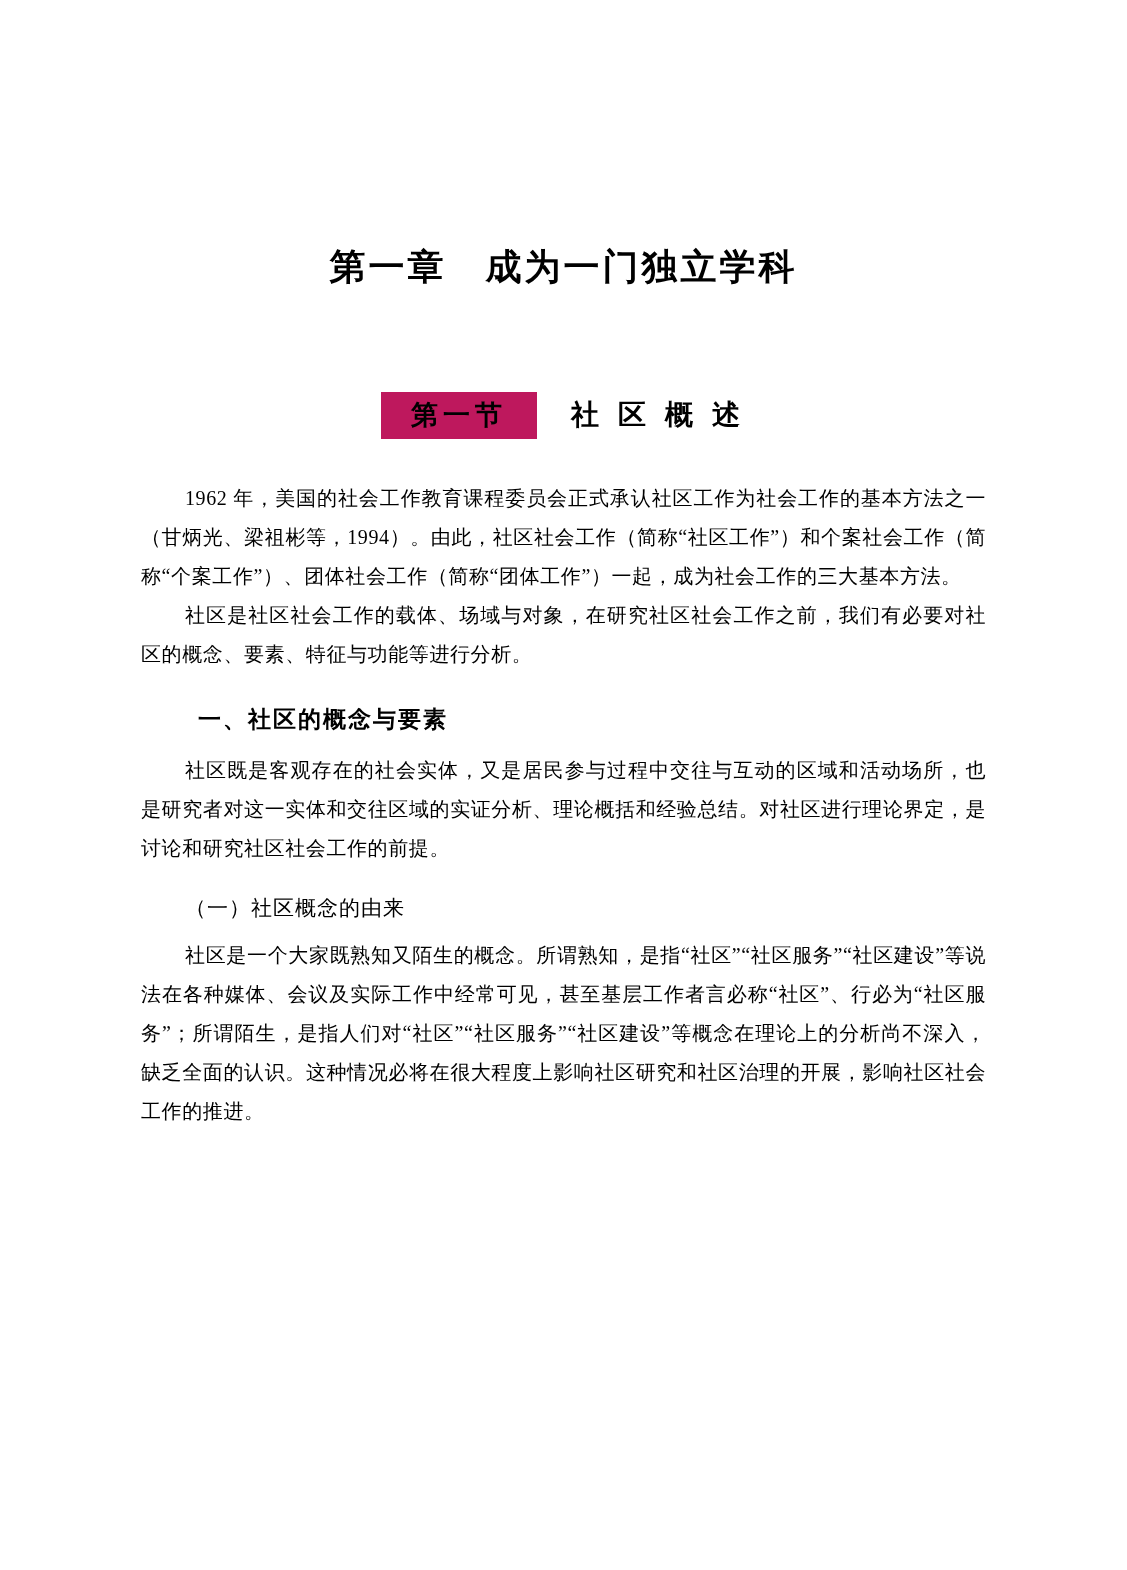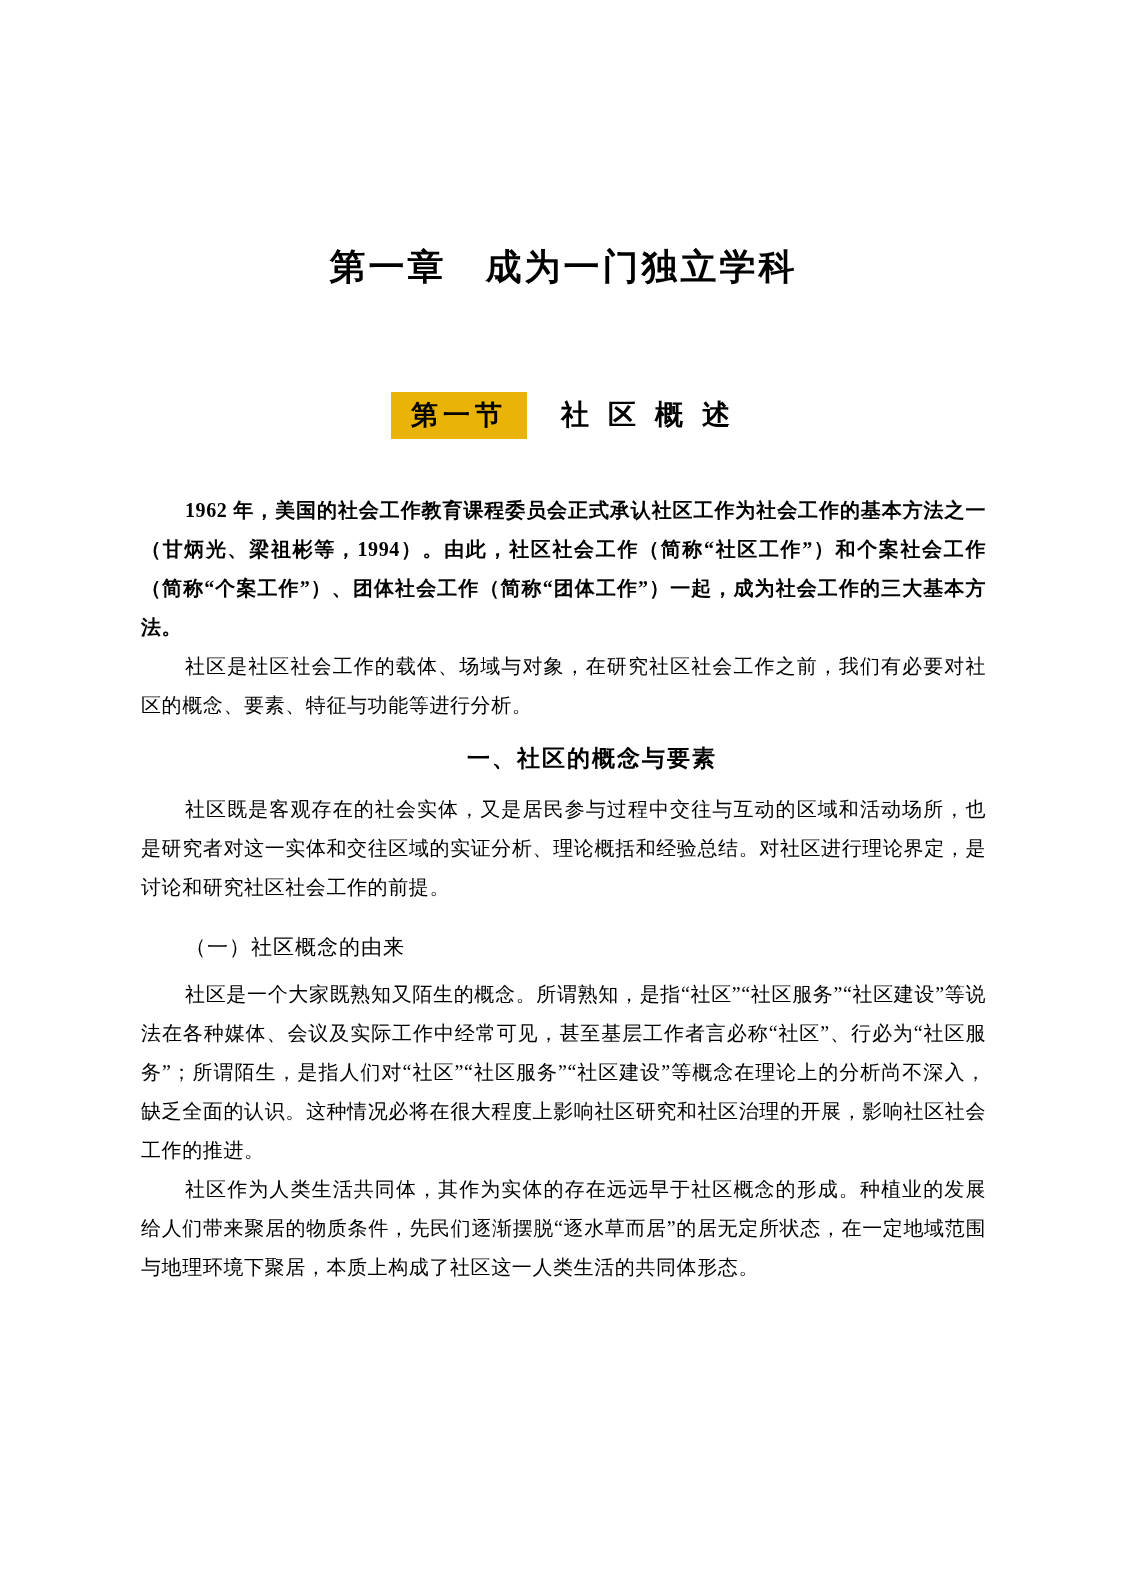--- a/index.html
+++ b/index.html
@@ -31,52 +31,50 @@
   }
   .section-heading {
     margin-top: 104px;
     display: flex;
     justify-content: center;
     align-items: center;
     gap: 34px;
   }
   .section-label {
     display: inline-block;
-    background: #eab308;
+    background: #be185d;
     font-size: 27px;
     font-weight: bold;
     line-height: 1;
-    padding: 10px 20px;
+    padding: 10px 30px;
     letter-spacing: 5px;
   }
   .section-title {
     font-size: 28px;
     font-weight: bold;
     letter-spacing: 6px;
   }
   .body-para {
     margin: 0;
     font-size: 20px;
     line-height: 39px;
     letter-spacing: 0.6px;
     text-align: justify;
     text-indent: 2.2em;
   }
   .body-para.first {
-    margin-top: 52px;
-    font-weight: bold;
+    margin-top: 40px;
   }
   .heading-one {
-    margin: 18px 0 16px 0;
+    margin: 30px 0 16px 0;
     padding-left: 57px;
     font-size: 23px;
     font-weight: bold;
     letter-spacing: 2px;
     font-family: "Liberation Sans", "DejaVu Sans", sans-serif;
-    text-align: center;
   }
   .heading-two {
     margin: 26px 0 14px 0;
     padding-left: 44px;
     font-size: 21px;
     font-weight: normal;
     letter-spacing: 1px;
     font-family: "Liberation Sans", "DejaVu Sans", sans-serif;
   }
 </style>
@@ -98,15 +96,14 @@
   <p class="body-para">社区是社区社会工作的载体、场域与对象，在研究社区社会工作之前，我们有必要对社区的概念、要素、特征与功能等进行分析。</p>
 
   <h2 class="heading-one">一、社区的概念与要素</h2>
 
   <p class="body-para">社区既是客观存在的社会实体，又是居民参与过程中交往与互动的区域和活动场所，也是研究者对这一实体和交往区域的实证分析、理论概括和经验总结。对社区进行理论界定，是讨论和研究社区社会工作的前提。</p>
 
   <h3 class="heading-two">（一）社区概念的由来</h3>
 
   <p class="body-para">社区是一个大家既熟知又陌生的概念。所谓熟知，是指“社区”“社区服务”“社区建设”等说法在各种媒体、会议及实际工作中经常可见，甚至基层工作者言必称“社区”、行必为“社区服务”；所谓陌生，是指人们对“社区”“社区服务”“社区建设”等概念在理论上的分析尚不深入，缺乏全面的认识。这种情况必将在很大程度上影响社区研究和社区治理的开展，影响社区社会工作的推进。</p>
 
-  <p class="body-para">社区作为人类生活共同体，其作为实体的存在远远早于社区概念的形成。种植业的发展给人们带来聚居的物质条件，先民们逐渐摆脱“逐水草而居”的居无定所状态，在一定地域范围与地理环境下聚居，本质上构成了社区这一人类生活的共同体形态。</p>
 
 </div>
 
 </body></html>

